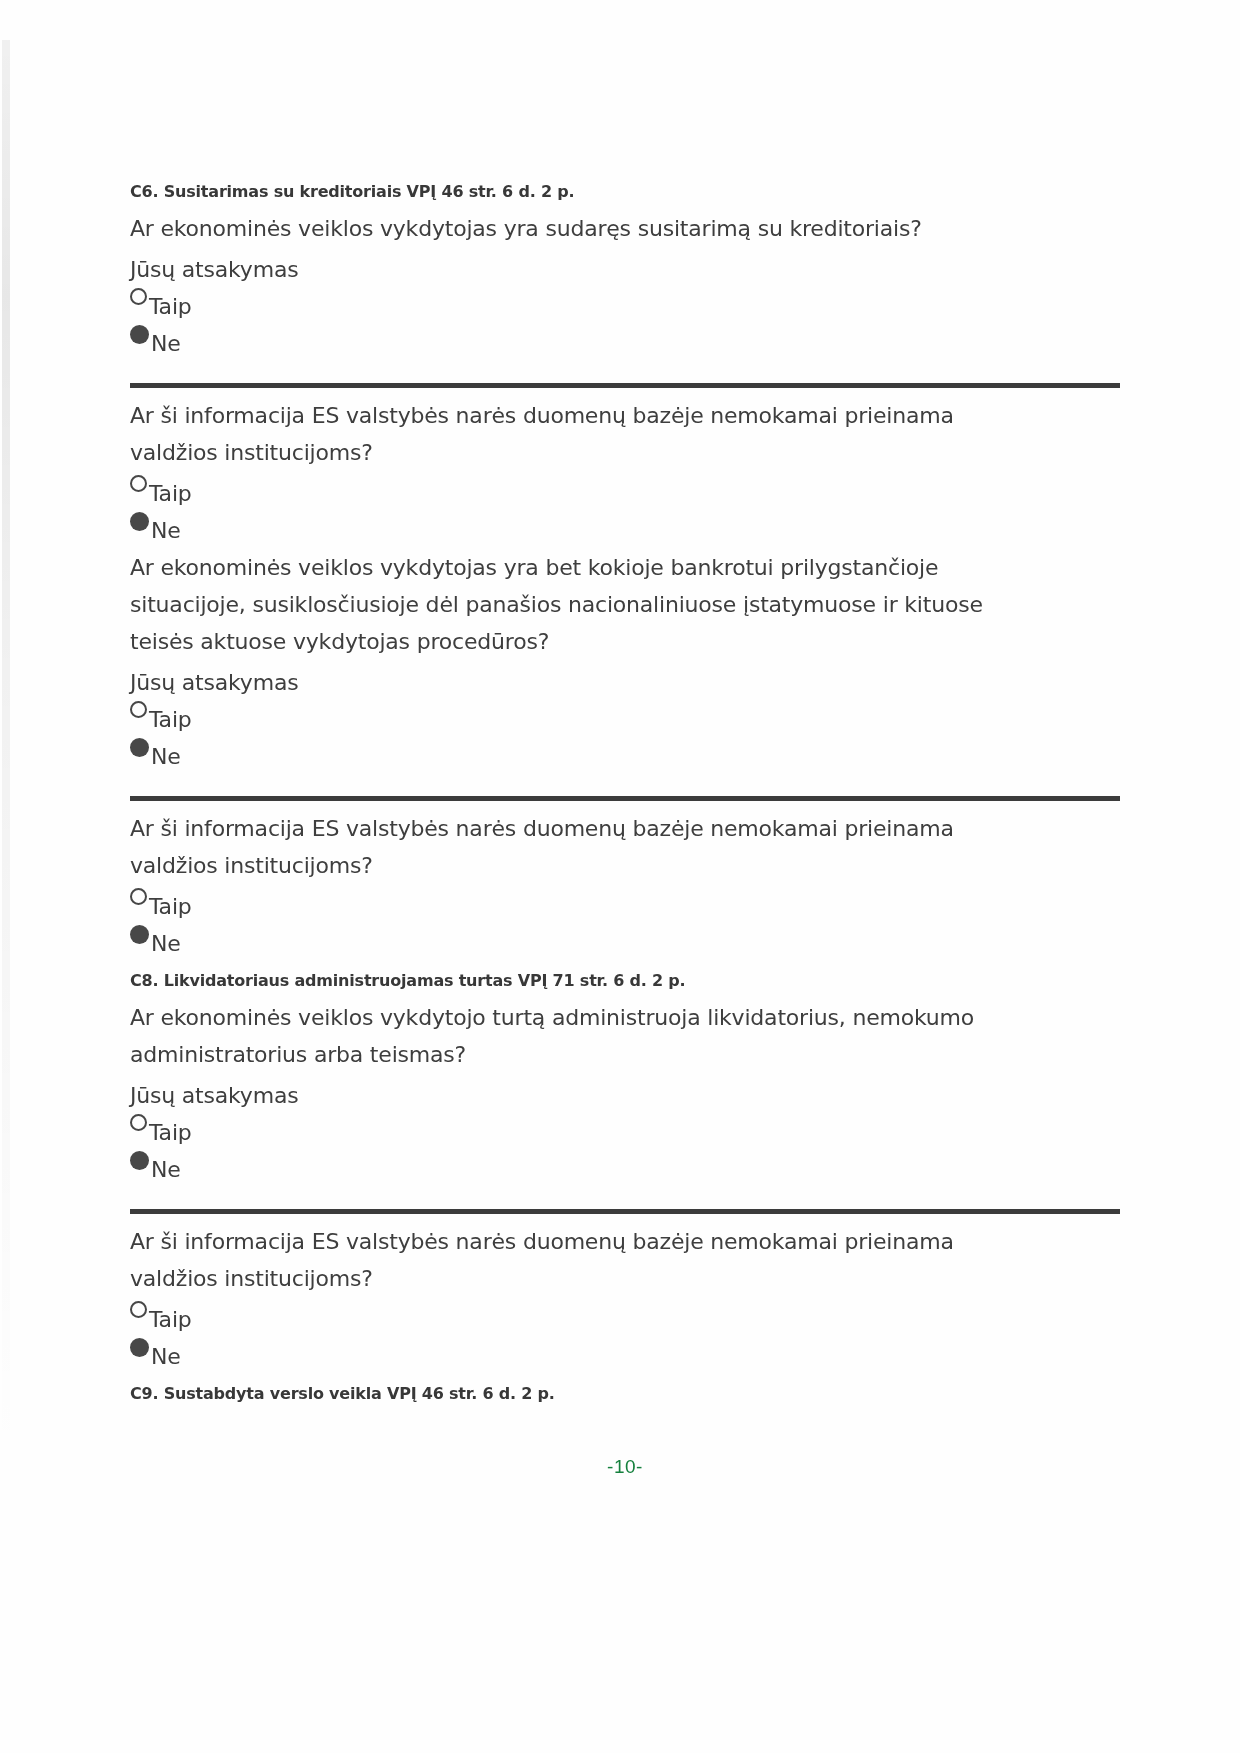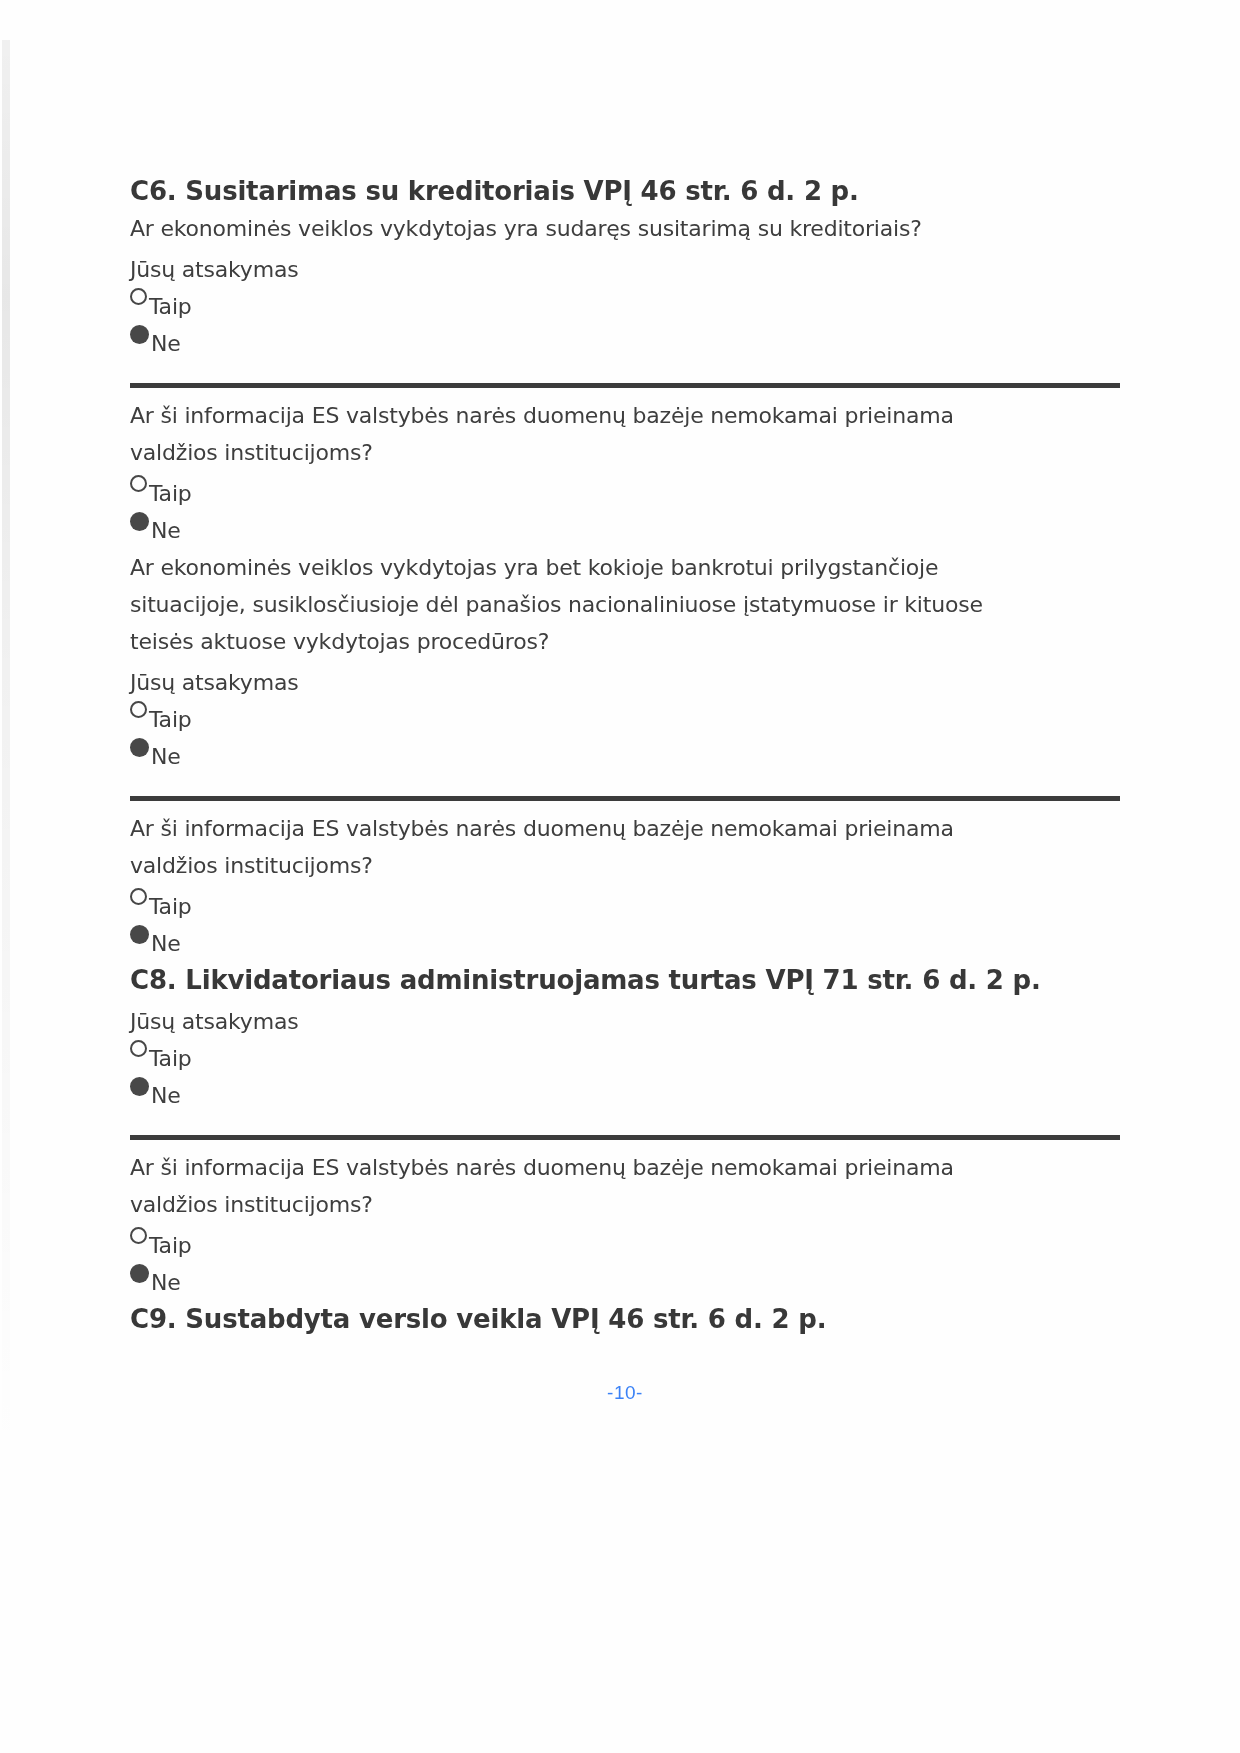--- a/index.html
+++ b/index.html
@@ -29,21 +29,21 @@
     position: absolute;
     left: 130px;
     top: 173px;
     width: 990px;
     font-size: 22px;
     line-height: 37px;
     letter-spacing: -0.2px;
   }
   .heading {
     margin: 0;
-    font-size: 26px;
+    font-size: 16px;
     font-weight: bold;
     color: #383838;
     white-space: pre;
   }
   .q { white-space: pre; }
   .answer-label { margin-top: 4px; }
   .opt {
     display: flex;
     height: 37px;
   }
@@ -69,21 +69,21 @@
     background: #3c3c3c;
     margin: 21px 0 9px 0;
   }
   .followup .opts { margin-top: 4px; }
   .page-footer {
     margin-top: 36px;
     text-align: center;
     font-family: "Liberation Sans", sans-serif;
     font-size: 19px;
     letter-spacing: 0.5px;
-    color: #3b82f6;
+    color: #15803d;
   }
 </style>
 </head>
 <body>
 
 <div class="scan-edge"></div>
 
 <main class="content">
 
   <section>
@@ -144,20 +144,22 @@
       </div>
       <div class="opt">
         <span class="radio filled"></span>
         <span>Ne</span>
       </div>
     </div>
   </section>
 
   <section>
     <h2 class="heading">C8. Likvidatoriaus administruojamas turtas VPĮ 71 str. 6 d. 2 p.</h2>
+    <div class="q">Ar ekonominės veiklos vykdytojo turtą administruoja likvidatorius, nemokumo
+administratorius arba teismas?</div>
     <div class="answer-label">Jūsų atsakymas</div>
     <div class="opt">
       <span class="radio"></span>
       <span>Taip</span>
     </div>
     <div class="opt">
       <span class="radio filled"></span>
       <span>Ne</span>
     </div>
   </section>

